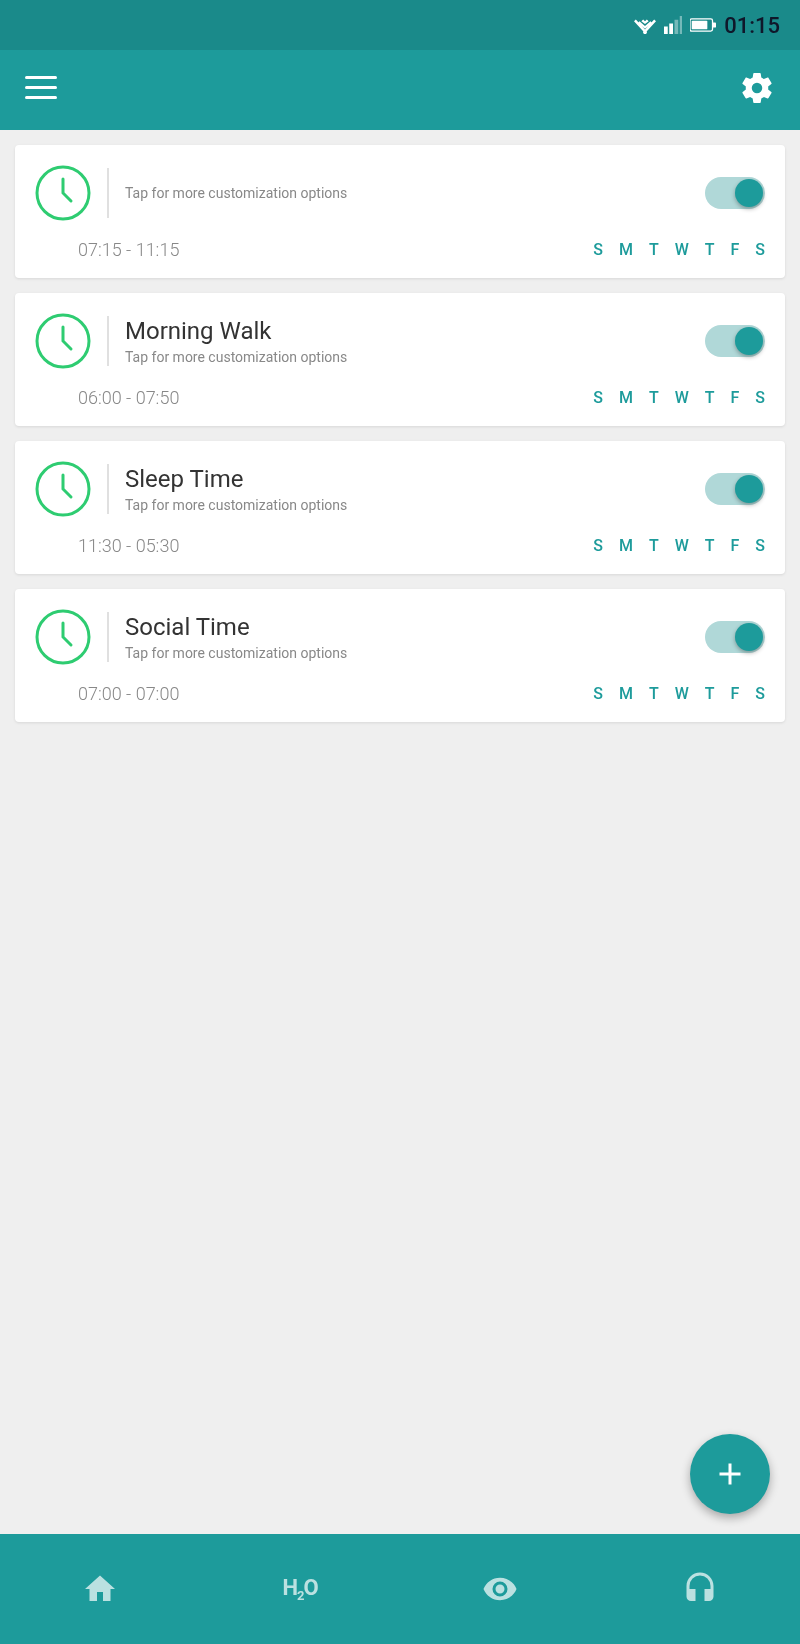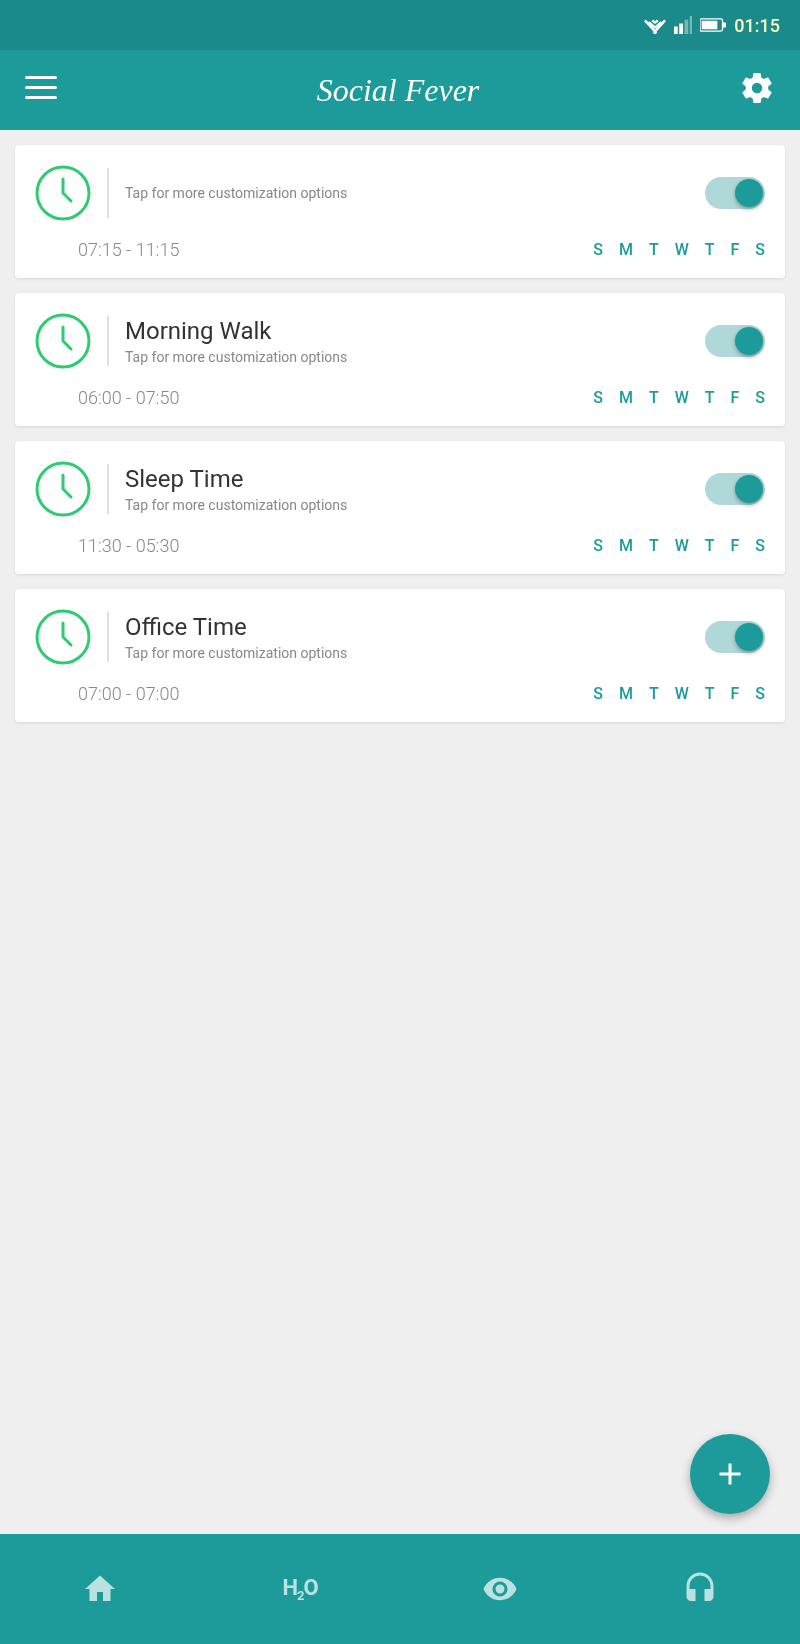--- a/index.html
+++ b/index.html
@@ -16,22 +16,22 @@
     .status-bar {
       background: #1a8a8a;
       height: 50px;
       display: flex;
       align-items: center;
       justify-content: flex-end;
       padding: 0 20px;
       gap: 10px;
     }
     .status-bar .time {
-      color: #fef9c3;
-      font-size: 18px;
+      color: #0f172a;
+      font-size: 22px;
       font-weight: 500;
     }
     .status-icons {
       display: flex;
       align-items: center;
       gap: 8px;
     }
     .status-icons svg {
       fill: white;
     }
@@ -255,21 +255,20 @@
 </div>
 
 <div class="header">
   <div class="hamburger-icon">
     <svg width="32" height="24" viewBox="0 0 32 24">
       <rect y="0" width="32" height="3" rx="1.5" fill="white"></rect>
       <rect y="10" width="32" height="3" rx="1.5" fill="white"></rect>
       <rect y="20" width="32" height="3" rx="1.5" fill="white"></rect>
     </svg>
   </div>
-  <span class="header-title">Social Fever</span>
   <div class="gear-icon">
     <svg width="36" height="36" viewBox="0 0 24 24">
       <path d="M12,15.5A3.5,3.5 0 0,1 8.5,12A3.5,3.5 0 0,1 12,8.5A3.5,3.5 0 0,1 15.5,12A3.5,3.5 0 0,1 12,15.5M19.43,12.97C19.47,12.65 19.5,12.33 19.5,12C19.5,11.67 19.47,11.34 19.43,11L21.54,9.37C21.73,9.22 21.78,8.95 21.66,8.73L19.66,5.27C19.54,5.05 19.27,4.96 19.05,5.05L16.56,6.05C16.04,5.66 15.5,5.32 14.87,5.07L14.5,2.42C14.46,2.18 14.25,2 14,2H10C9.75,2 9.54,2.18 9.5,2.42L9.13,5.07C8.5,5.32 7.96,5.66 7.44,6.05L4.95,5.05C4.73,4.96 4.46,5.05 4.34,5.27L2.34,8.73C2.21,8.95 2.27,9.22 2.46,9.37L4.57,11C4.53,11.34 4.5,11.67 4.5,12C4.5,12.33 4.53,12.65 4.57,12.97L2.46,14.63C2.27,14.78 2.21,15.05 2.34,15.27L4.34,18.73C4.46,18.95 4.73,19.03 4.95,18.95L7.44,17.94C7.96,18.34 8.5,18.68 9.13,18.93L9.5,21.58C9.54,21.82 9.75,22 10,22H14C14.25,22 14.46,21.82 14.5,21.58L14.87,18.93C15.5,18.67 16.04,18.34 16.56,17.94L19.05,18.95C19.27,19.03 19.54,18.95 19.66,18.73L21.66,15.27C21.78,15.05 21.73,14.78 21.54,14.63L19.43,12.97Z" fill="white"></path>
     </svg>
   </div>
 </div>
 
 <div class="main-content">
 
   <div class="card">
@@ -360,21 +359,21 @@
 
   <div class="card">
     <div class="card-top">
       <div class="card-left">
         <svg class="clock-icon" viewBox="0 0 56 56">
           <circle cx="28" cy="28" r="26" fill="none" stroke="#2ecc71" stroke-width="3"></circle>
           <polyline points="28,14 28,28 36,36" fill="none" stroke="#2ecc71" stroke-width="3" stroke-linecap="round"></polyline>
         </svg>
         <div class="card-divider"></div>
         <div class="card-info">
-          <span class="card-title">Office Time</span>
+          <span class="card-title">Social Time</span>
           <span class="card-subtitle">Tap for more customization options</span>
         </div>
       </div>
       <div class="toggle"></div>
     </div>
     <div class="card-bottom">
       <span class="time-range">07:00 - 07:00</span>
       <div class="days">
         <span class="day">S</span>
         <span class="day">M</span>

